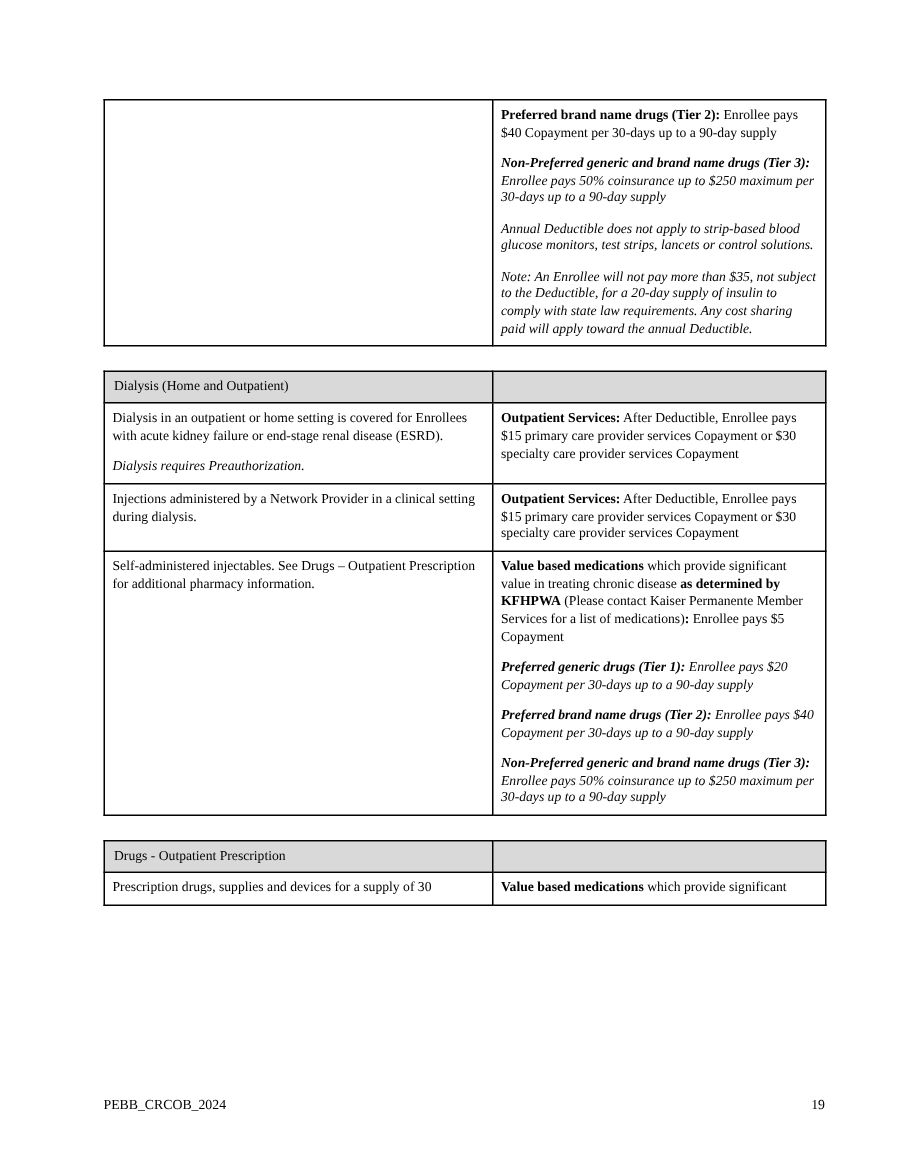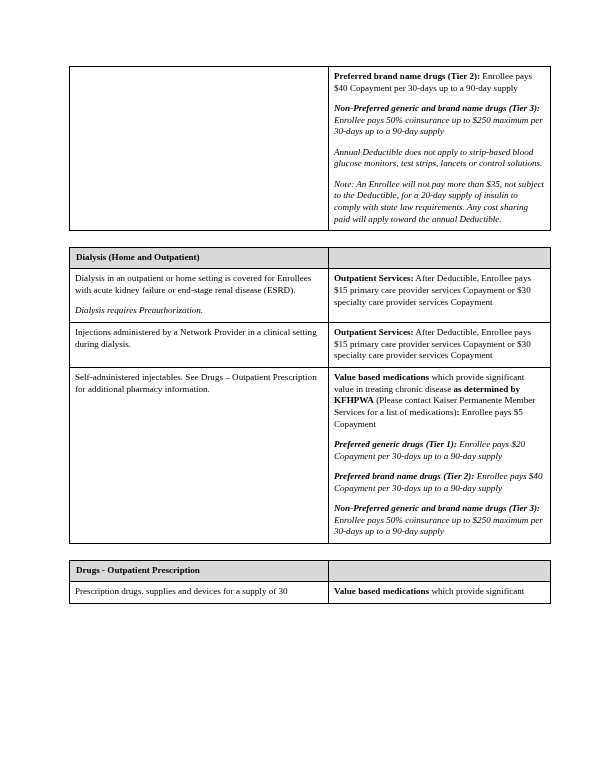--- a/index.html
+++ b/index.html
@@ -43,21 +43,21 @@
   table.doc-table td {
     border: 0.9px solid #000;
     vertical-align: top;
     padding: 4px 5px 5px 5px;
     font-size: 9.1px;
     line-height: 1.29;
     font-family: "Liberation Serif", "DejaVu Serif", serif;
   }
   table.doc-table td.hdr {
     background: #d9d9d9;
-    font-weight: bold;
+    font-weight: normal;
     padding: 4px 5px 4px 6px;
     font-size: 9.1px;
   }
   .gap {
     height: 16px;
   }
   p.para {
     margin: 0 0 0 0;
     padding: 0;
   }
@@ -169,13 +169,17 @@
             </td>
             <td>
               <p class="para"><span class="b">Value based medications</span><span> which provide significant</span></p>
             </td>
           </tr>
         </tbody>
     </table>
 
   </div>
 
+  <div class="footer">
+    <span>PEBB_CRCOB_2024</span>
+    <span>19</span>
+  </div>
 </div>
 
 </body></html>

